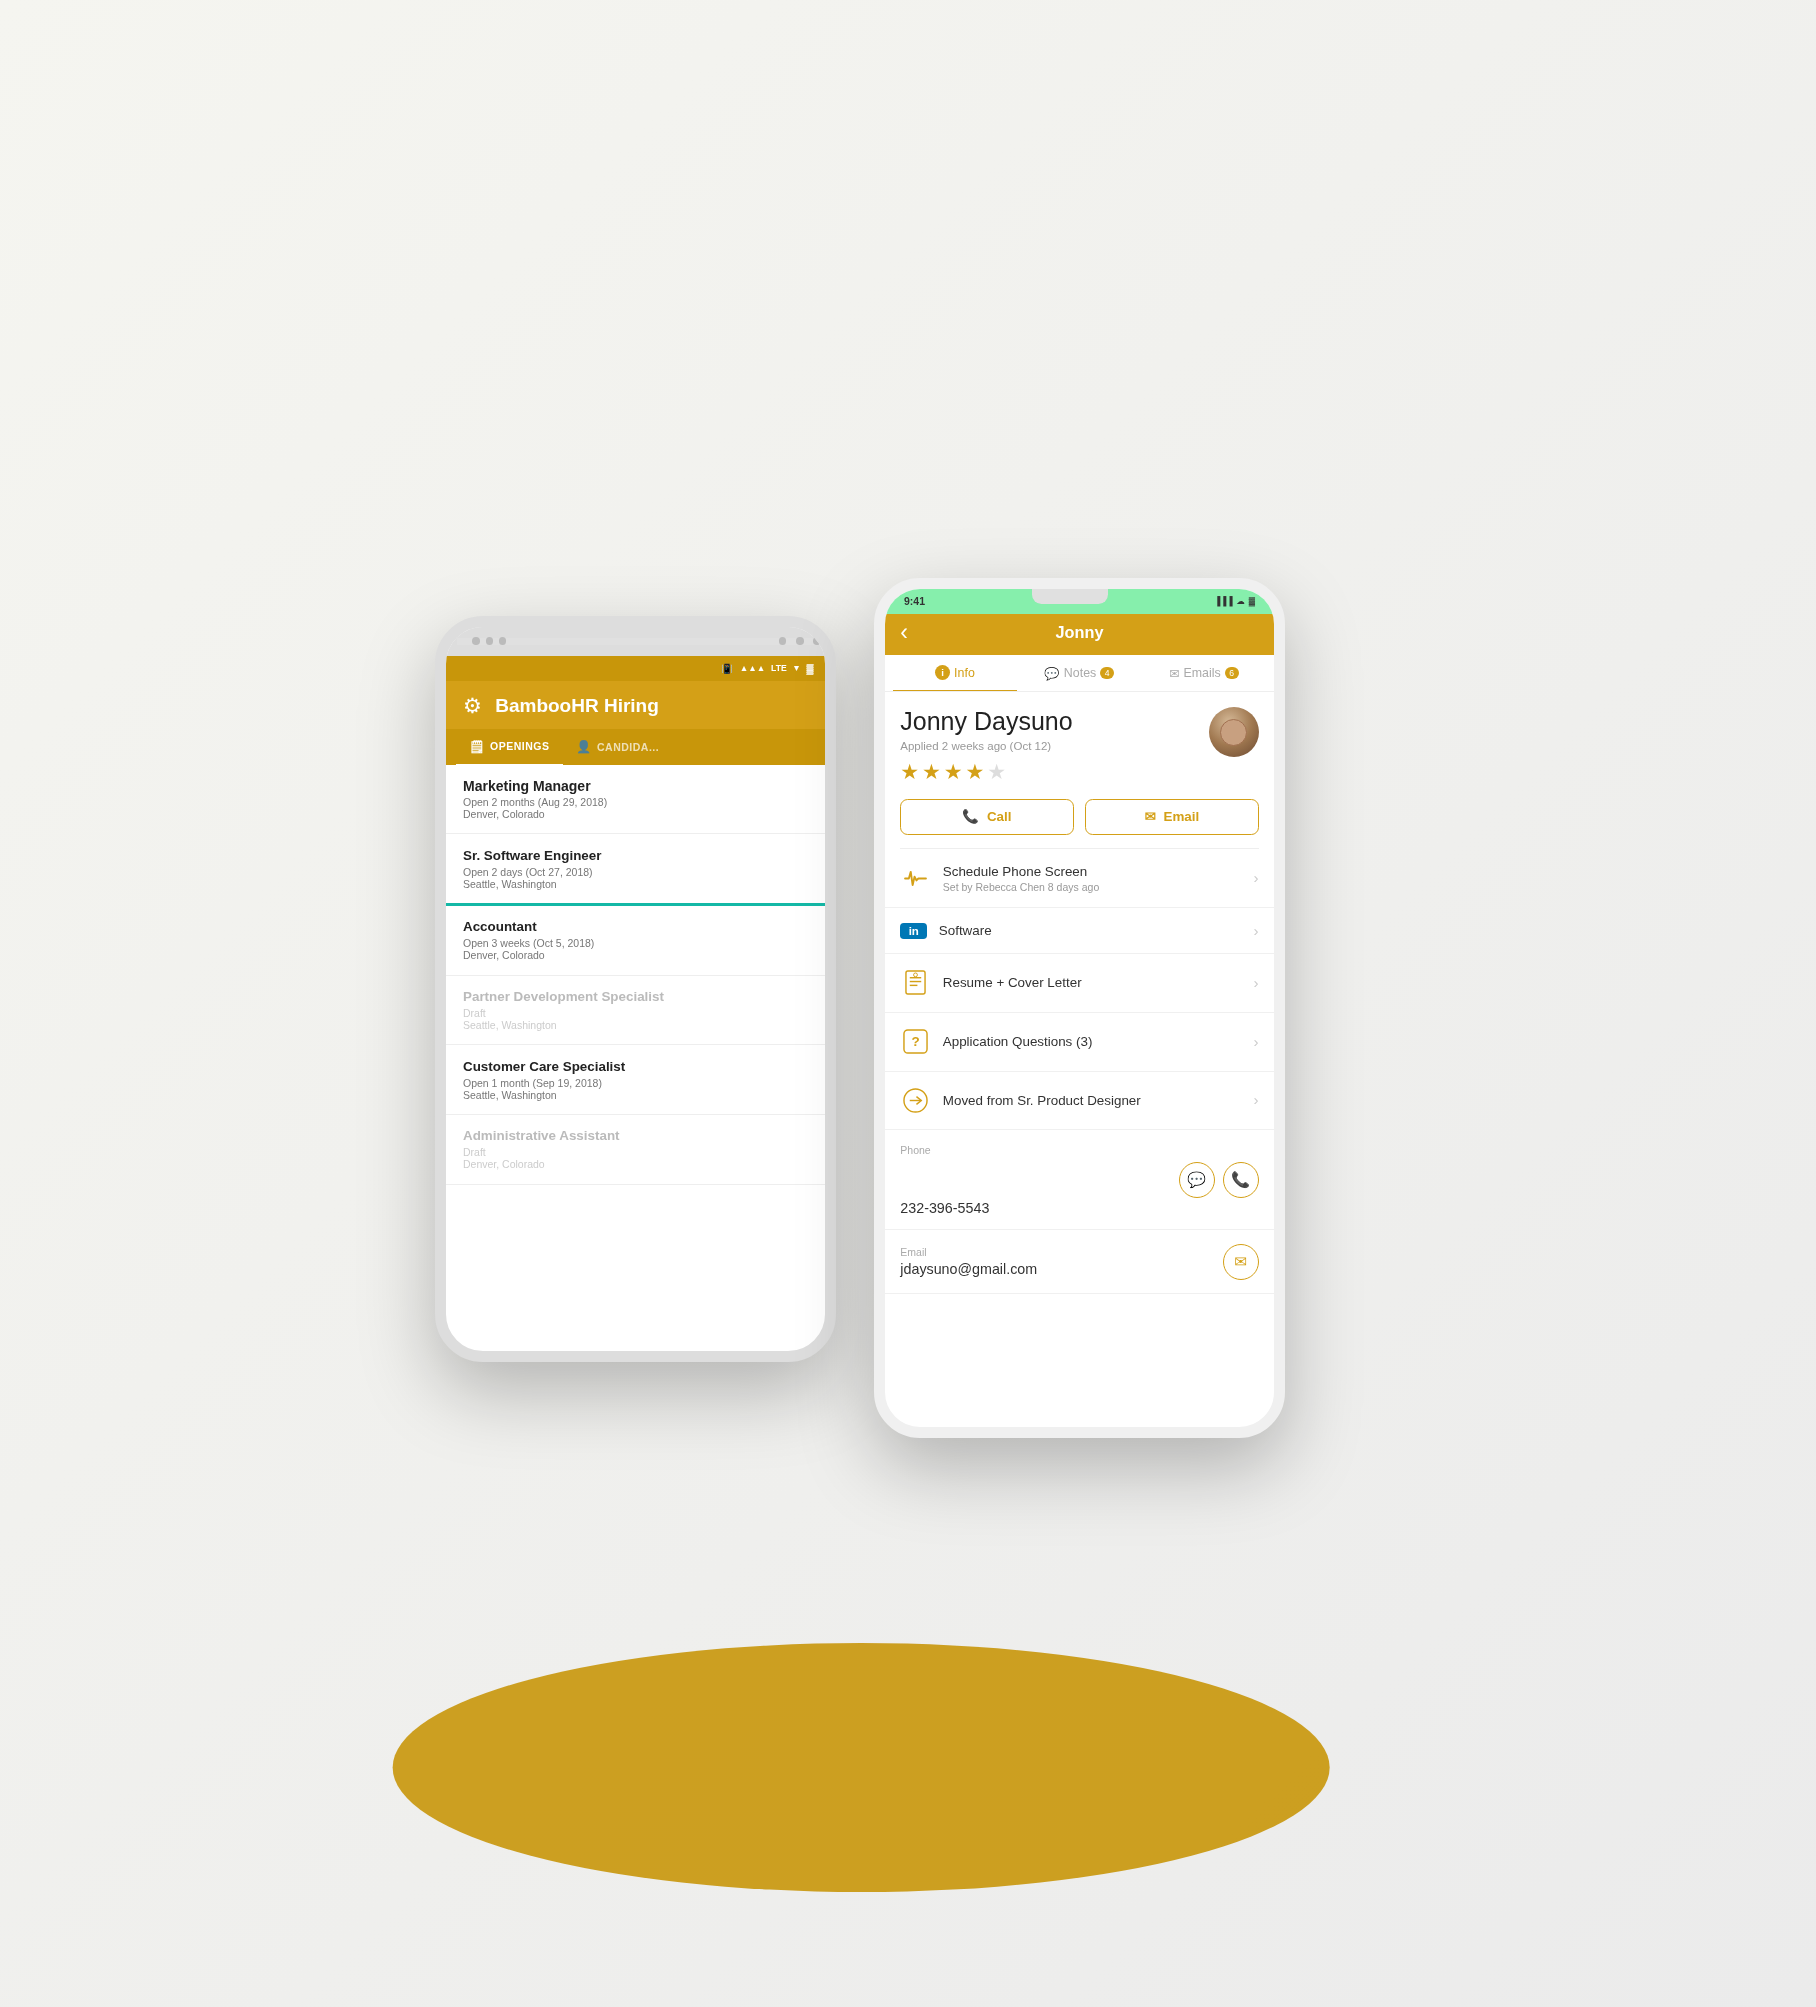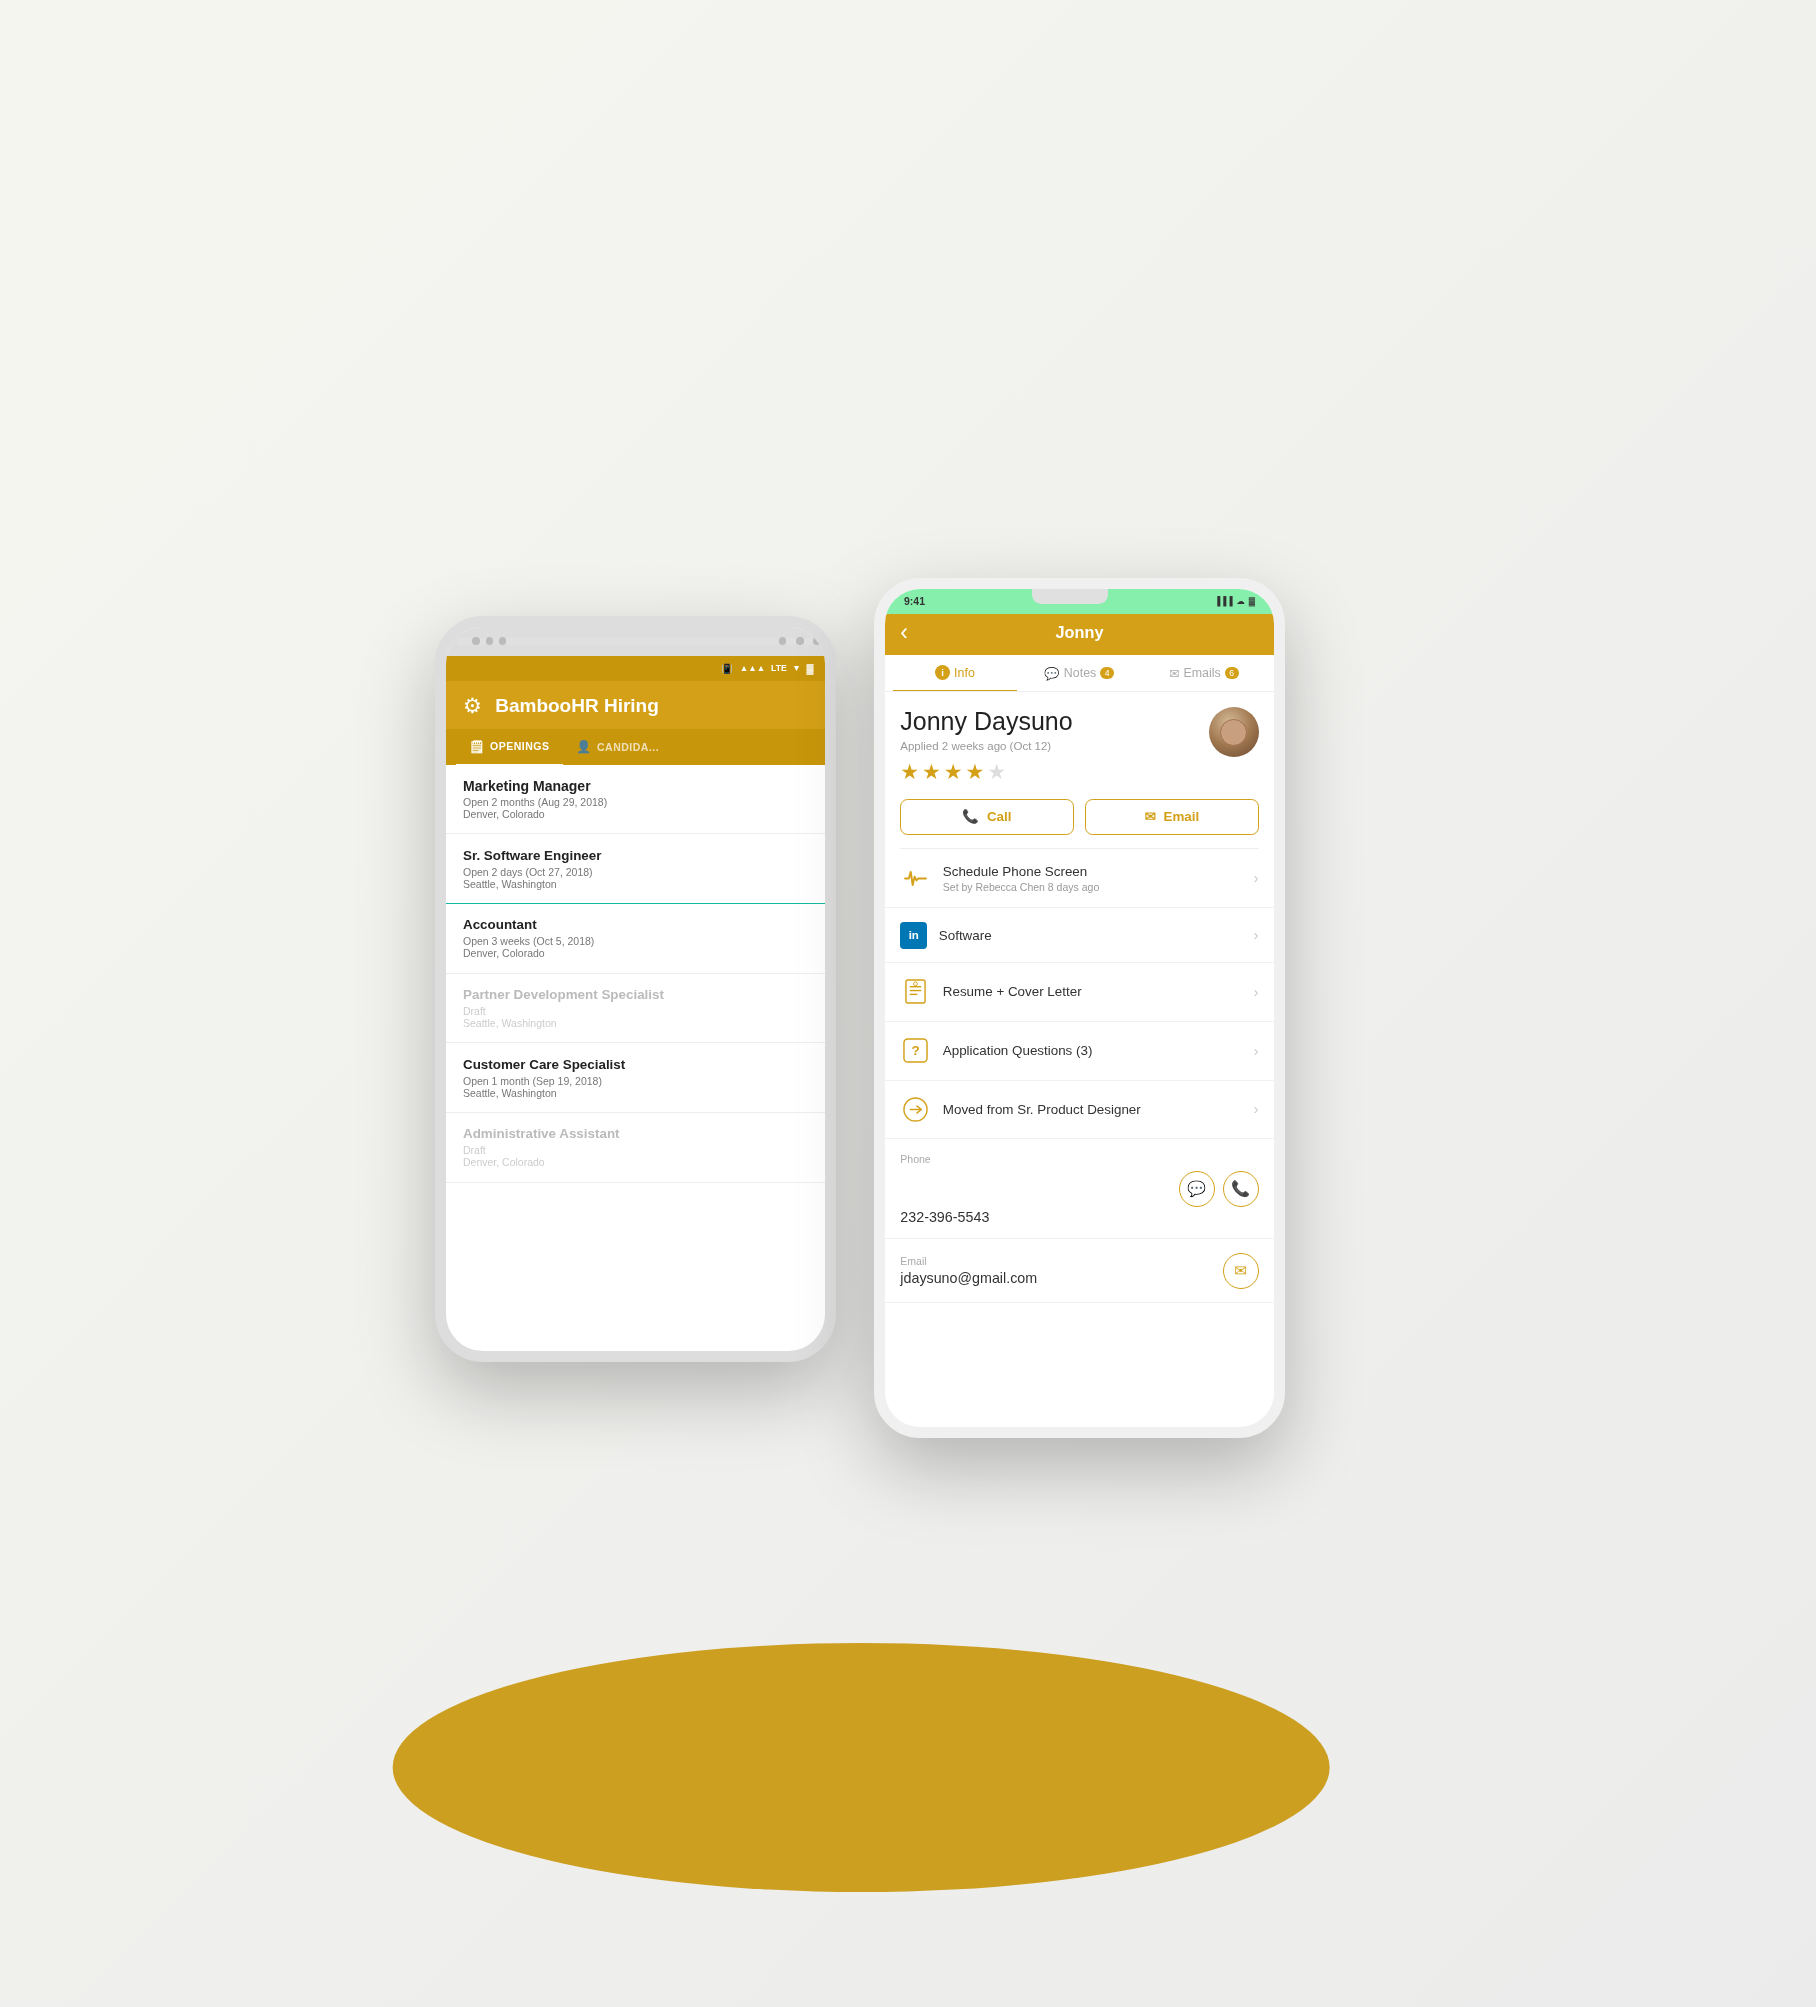--- a/index.html
+++ b/index.html
@@ -115,21 +115,21 @@
         </div>
 
         <div style="background:#fff; overflow:hidden;">
 
           <div style="padding:13.4px 17px; border-bottom:1px solid #eee;">
             <div style="font-size:14px; font-weight:600; color:#222; margin-bottom:2px;">Marketing Manager</div>
             <div style="font-size:10.5px; color:#777;">Open 2 months (Aug 29, 2018)</div>
             <div style="font-size:10.5px; color:#777;">Denver, Colorado</div>
           </div>
 
-          <div style="padding:13.4px 17px; border-bottom:1px solid #14b8a6;">
+          <div style="padding:13.4px 17px; border-bottom:3px solid #14b8a6;">
             <div style="font-size:13.4px; font-weight:600; color:#222; margin-bottom:2.9px;">Sr. Software Engineer</div>
             <div style="font-size:10.5px; color:#777;">Open 2 days (Oct 27, 2018)</div>
             <div style="font-size:10.5px; color:#777;">Seattle, Washington</div>
           </div>
 
           <div style="padding:13.4px 17px; border-bottom:1px solid #eee;">
             <div style="font-size:13.4px; font-weight:600; color:#222; margin-bottom:2.9px;">Accountant</div>
             <div style="font-size:10.5px; color:#777;">Open 3 weeks (Oct 5, 2018)</div>
             <div style="font-size:10.5px; color:#777;">Denver, Colorado</div>
           </div>
@@ -236,21 +236,21 @@
             </div>
             <div style="flex:1;">
               <div style="font-size:13.4px; color:#333;">Schedule Phone Screen</div>
               <div style="font-size:10.5px; color:#999; margin-top:1.9px;">Set by Rebecca Chen 8 days ago</div>
             </div>
             <span style="color:#ccc; font-size:15.3px;">›</span>
           </div>
 
           <div style="display:flex; align-items:center; padding:13.4px 15.3px; border-bottom:1px solid #f0f0f0; cursor:pointer;">
             <div style="margin-right:11.5px;">
-              <div style="background:#0077b5; color:#fff; border-radius:3.8px; font-size:11.5px; font-weight:700; width:27px; height:27px; display:flex; align-items:center; justify-content:center;">in</div>
+              <div style="background:#0077b5; color:#fff; border-radius:3.8px; font-size:11.5px; font-weight:700; width:27px; height:16px; display:flex; align-items:center; justify-content:center;">in</div>
             </div>
             <div style="flex:1;">
               <div style="font-size:13.4px; color:#333;">Software</div>
             </div>
             <span style="color:#ccc; font-size:15.3px;">›</span>
           </div>
 
           <div style="display:flex; align-items:center; padding:13.4px 15.3px; border-bottom:1px solid #f0f0f0; cursor:pointer;">
             <div style="width:31px; height:31px; display:flex; align-items:center; justify-content:center; margin-right:11.5px; font-size:19px; color:#d4a017;">
               <svg width="21" height="25" viewBox="0 0 22 26">

